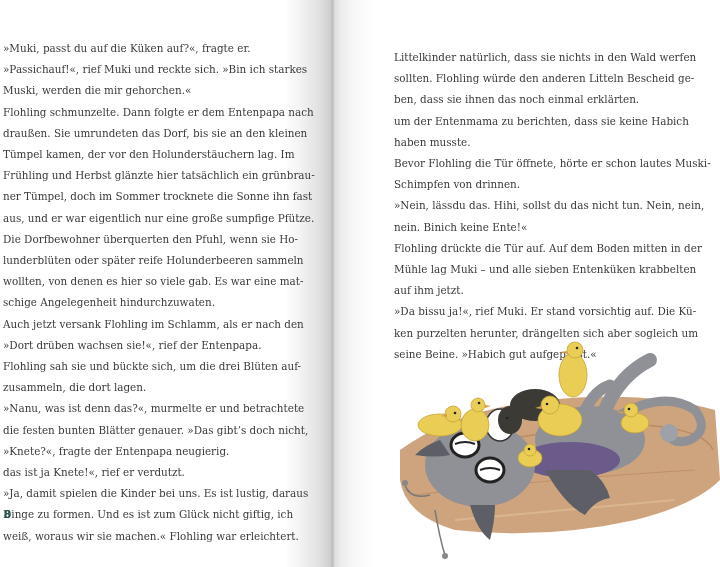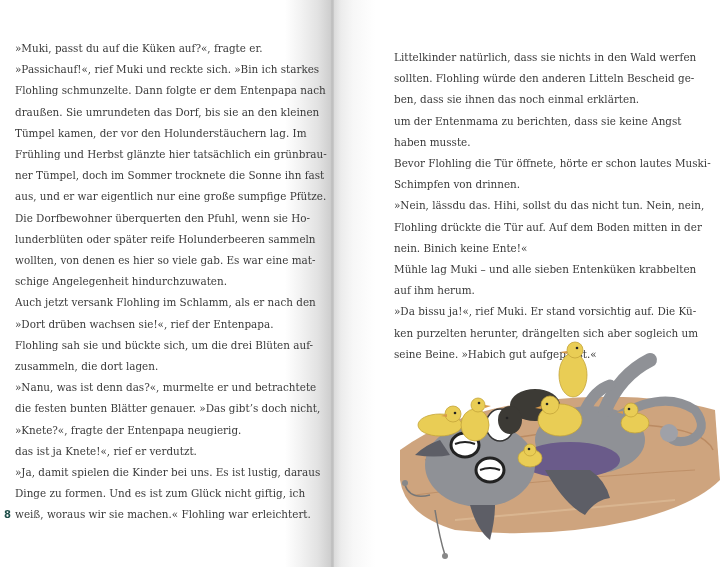--- a/index.html
+++ b/index.html
@@ -10,41 +10,42 @@
   }
   .spread { position:absolute; inset:0; }
   .page { position:absolute; top:0; height:567px; }
   .page-left { left:0; width:333px;
     background:linear-gradient(to right,#ffffff 0px,#ffffff 285px,#f3f3f3 300px,#e2e2e2 318px,#cfcfcf 330px,#c4c4c4 333px); }
   .page-right { left:333px; width:387px;
     background:linear-gradient(to right,#d8d8d8 0px,#ececec 8px,#f7f7f7 20px,#ffffff 42px,#ffffff 387px); }
   .spine { position:absolute; left:331px; top:0; width:3px; height:567px; background:#bdbdbd; opacity:.6; }
 
   .text { position:absolute; color:#3a3a3a; font-size:10.4px; line-height:21.2px; }
-  .text-left { left:3px; top:38px; width:277px;margin-left:12px; }
+  .text-left { left:3px; top:38px; width:277px; }
   .text-right { left:394px; top:47px; width:282px; }
   .line { display:block; white-space:nowrap; text-align:justify; text-align-last:justify; }
   .line.last { text-align-last:left; }
 
   .page-number { position:absolute; left:4px; top:509px; font-size:10px; font-weight:bold;
     color:#1f4f4a; font-family:"DejaVu Sans", sans-serif; }
 
   .illustration { position:absolute; left:395px; top:330px; width:325px; height:237px; }
 </style>
 </head>
 <body>
 
 <div class="spread">
   <div class="page page-left"></div>
   <div class="page page-right"></div>
   <div class="spine"></div>
 
   <div class="text text-left" id="left-text">
       <span class="line last">»Muki, passt du auf die Küken auf?«, fragte er.</span>
       <span class="line">»Passichauf!«, rief Muki und reckte sich. »Bin ich starkes</span>
+      <span class="line last">Muski, werden die mir gehorchen.«</span>
       <span class="line">Flohling schmunzelte. Dann folgte er dem Entenpapa nach</span>
       <span class="line">draußen. Sie umrundeten das Dorf, bis sie an den kleinen</span>
       <span class="line">Tümpel kamen, der vor den Holunderstäuchern lag. Im</span>
       <span class="line">Frühling und Herbst glänzte hier tatsächlich ein grünbrau-</span>
       <span class="line">ner Tümpel, doch im Sommer trocknete die Sonne ihn fast</span>
       <span class="line">aus, und er war eigentlich nur eine große sumpfige Pfütze.</span>
       <span class="line">Die Dorfbewohner überquerten den Pfuhl, wenn sie Ho-</span>
       <span class="line">lunderblüten oder später reife Holunderbeeren sammeln</span>
       <span class="line">wollten, von denen es hier so viele gab. Es war eine mat-</span>
       <span class="line last">schige Angelegenheit hindurchzuwaten.</span>
@@ -59,29 +60,29 @@
       <span class="line">»Ja, damit spielen die Kinder bei uns. Es ist lustig, daraus</span>
       <span class="line">Dinge zu formen. Und es ist zum Glück nicht giftig, ich</span>
       <span class="line">weiß, woraus wir sie machen.« Flohling war erleichtert.</span>
     </div>
   <div class="page-number">8</div>
 
   <div class="text text-right" id="right-text">
       <span class="line">Littelkinder natürlich, dass sie nichts in den Wald werfen</span>
       <span class="line">sollten. Flohling würde den anderen Litteln Bescheid ge-</span>
       <span class="line last">ben, dass sie ihnen das noch einmal erklärten.</span>
-      <span class="line">um der Entenmama zu berichten, dass sie keine Angst</span>
+      <span class="line">um der Entenmama zu berichten, dass sie keine Habich</span>
       <span class="line last">haben musste.</span>
       <span class="line">Bevor Flohling die Tür öffnete, hörte er schon lautes Muski-</span>
       <span class="line last">Schimpfen von drinnen.</span>
       <span class="line">»Nein, lässdu das. Hihi, sollst du das nicht tun. Nein, nein,</span>
+      <span class="line last">nein. Binich keine Ente!«</span>
       <span class="line">Flohling drückte die Tür auf. Auf dem Boden mitten in der</span>
-      <span class="line last">nein. Binich keine Ente!«</span>
       <span class="line">Mühle lag Muki – und alle sieben Entenküken krabbelten</span>
-      <span class="line last">auf ihm herum.</span>
+      <span class="line last">auf ihm jetzt.</span>
       <span class="line">»Da bissu ja!«, rief Muki. Er stand vorsichtig auf. Die Kü-</span>
       <span class="line">ken purzelten herunter, drängelten sich aber sogleich um</span>
       <span class="line last">seine Beine. »Habich gut aufgepasst.«</span>
     </div>
 
   <svg class="illustration" viewBox="0 0 325 237">
 
     <path d="M5 120 Q60 80 150 70 Q250 60 320 80 L325 150 Q300 175 240 190 Q150 210 60 200 Q10 185 5 150 Z" fill="#c59467" opacity="0.85"></path>
     <path d="M30 130 Q120 100 250 95 Q310 100 318 120" stroke="#a87248" stroke-width="1.5" fill="none" opacity=".5"></path>
     <path d="M20 165 Q140 150 300 140" stroke="#a87248" stroke-width="1.2" fill="none" opacity=".4"></path>

